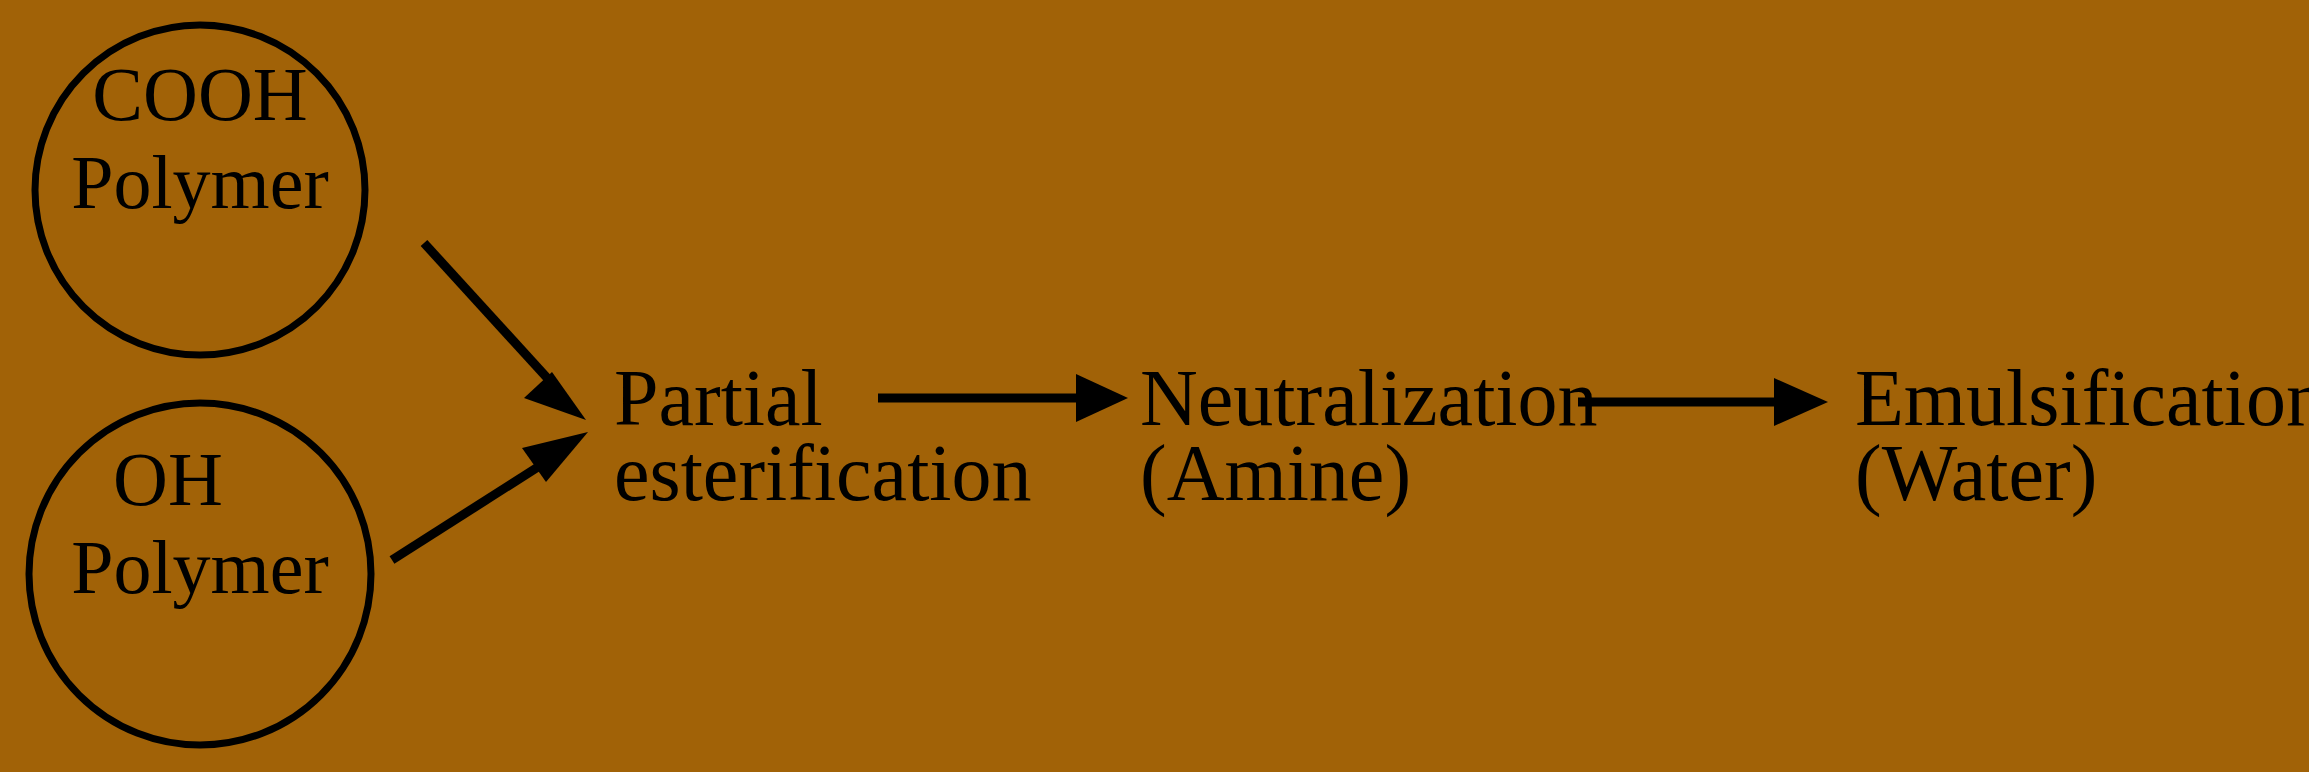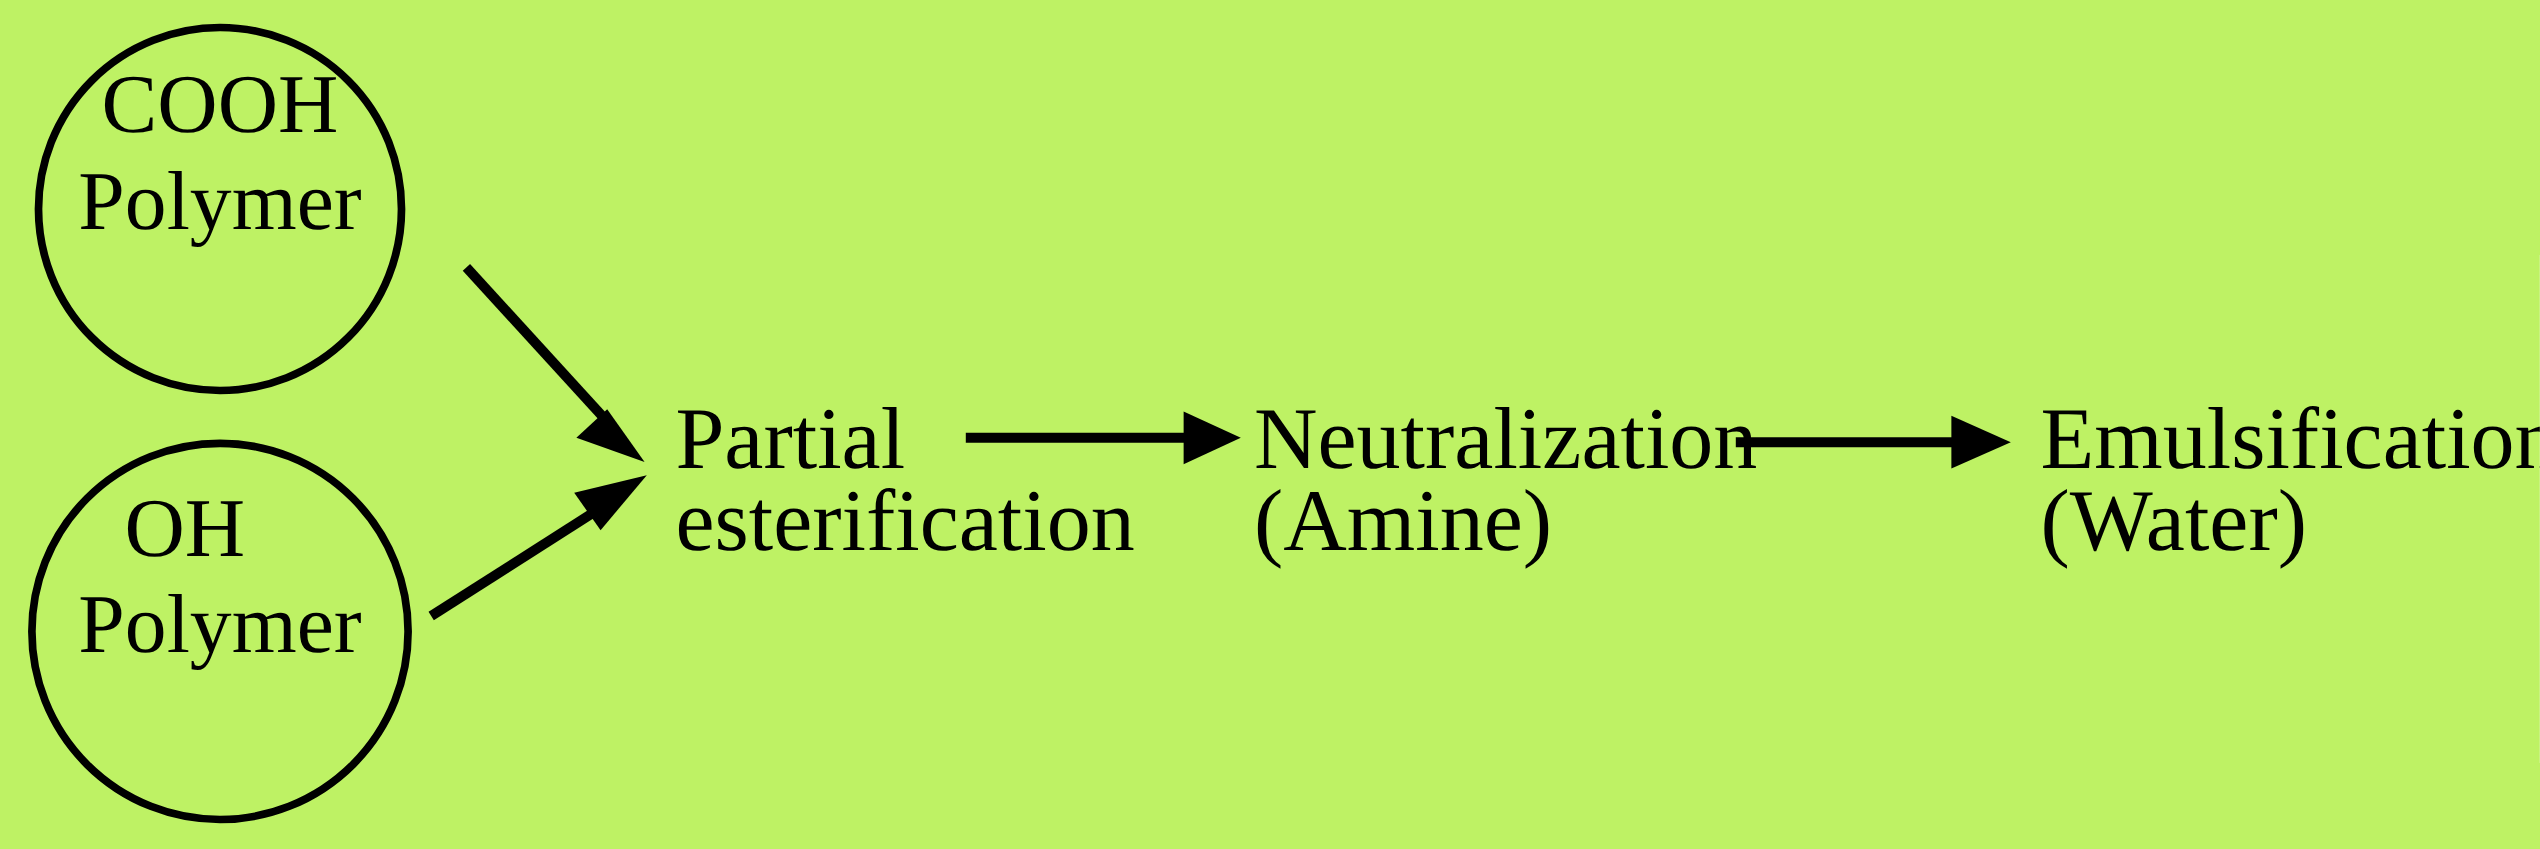--- a/index.html
+++ b/index.html
@@ -4,21 +4,21 @@
 <style>
   html, body {
     margin: 0;
     padding: 0;
     background: #ffffff;
   }
   #canvas {
     position: relative;
     width: 2309px;
     height: 772px;
-    background: #bef264;
+    background: #a16207;
     overflow: hidden;
     font-family: "Liberation Serif", "DejaVu Serif", serif;
   }
   #flow-svg {
     position: absolute;
     top: 0;
     left: 0;
     width: 2309px;
     height: 772px;
     display: block;

